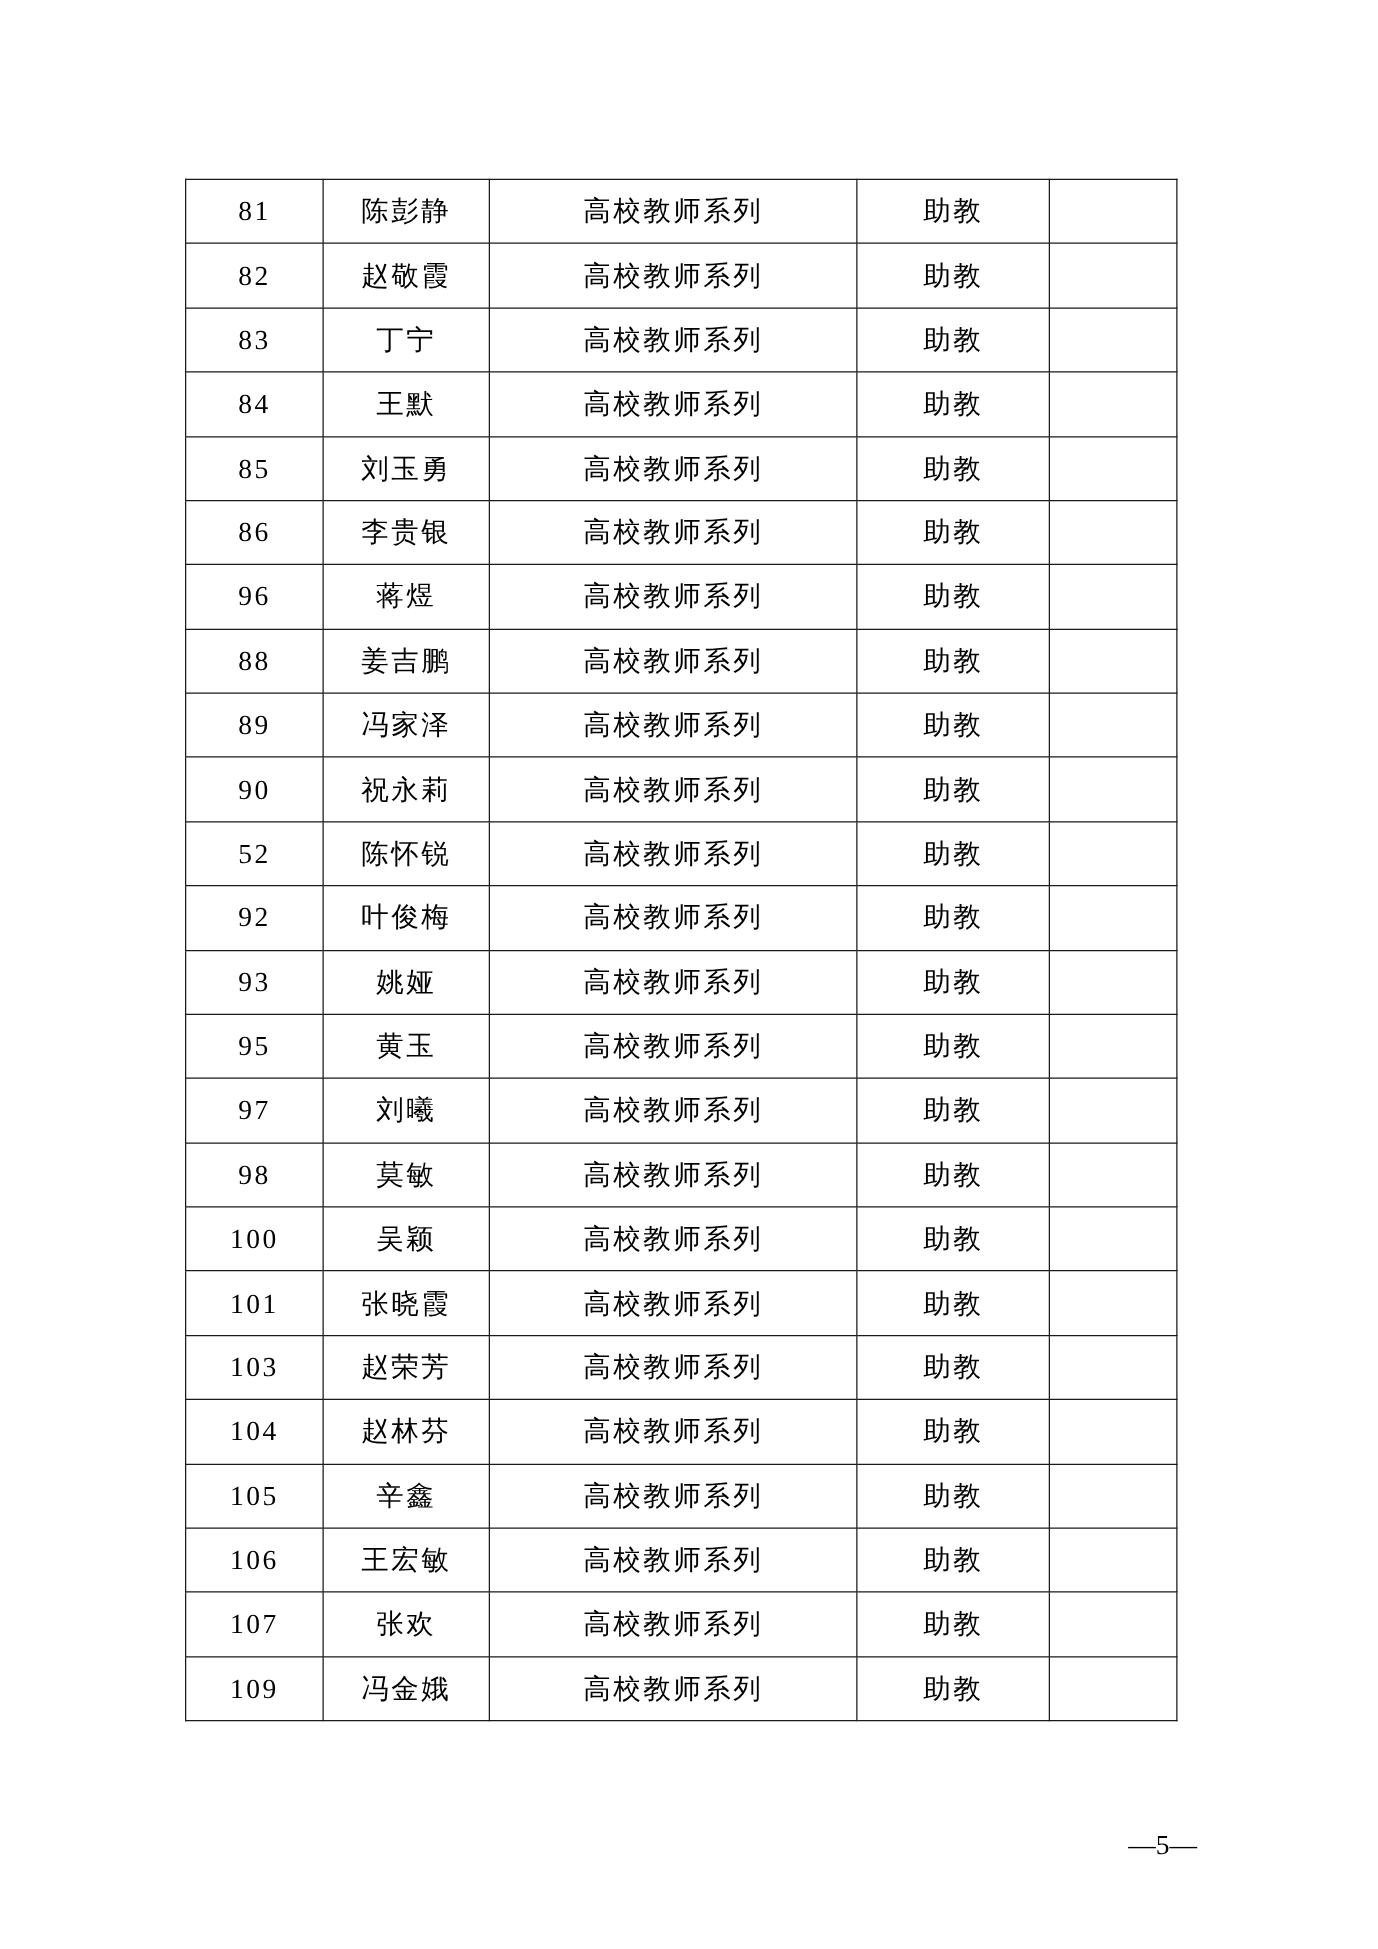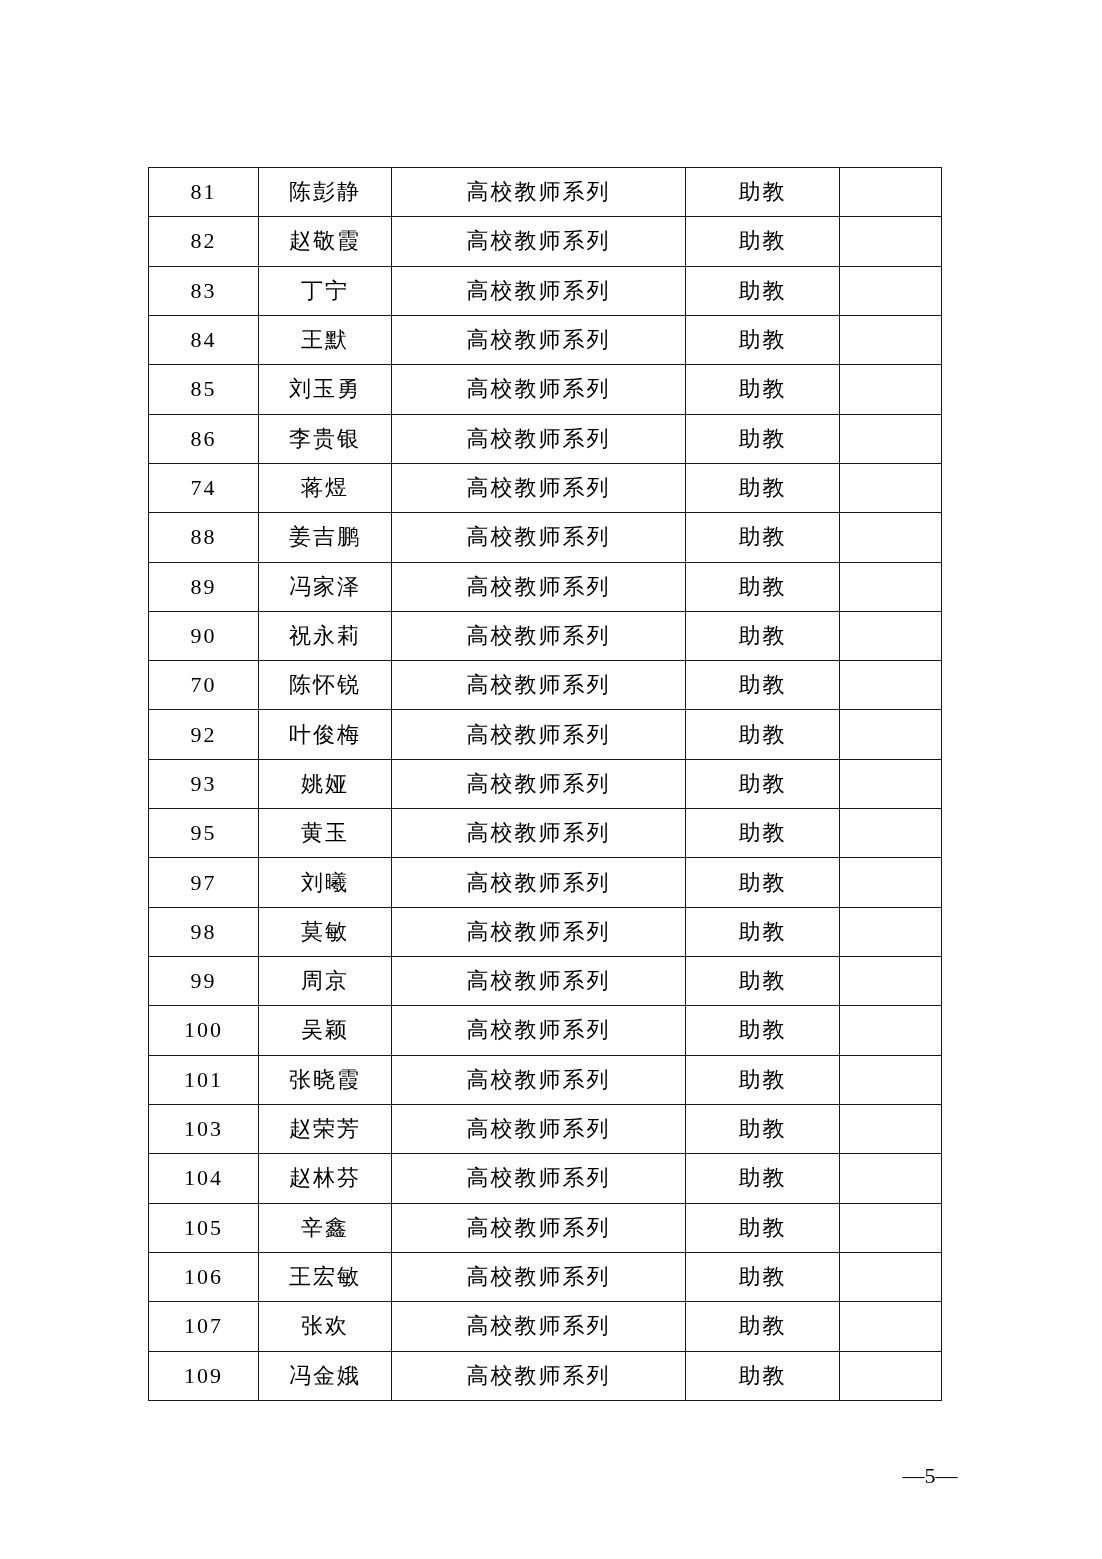--- a/index.html
+++ b/index.html
@@ -12,21 +12,21 @@
     width: 1102px;
     height: 1559px;
     background: #ffffff;
     font-family: "Liberation Serif", "DejaVu Serif", serif;
     color: #000000;
     overflow: hidden;
   }
   table.roster {
     position: absolute;
     left: 148px;
-    top: 167px;
+    top: 143px;
     width: 793px;
     height: 1234px;
     border-collapse: collapse;
     table-layout: fixed;
   }
   table.roster td {
     border: 1.5px solid #1a1a1a;
     text-align: center;
     vertical-align: middle;
     font-size: 22px;
@@ -104,21 +104,21 @@
           <td class="col-remark"></td>
         </tr>
         <tr>
           <td class="col-no">86</td>
           <td class="col-name">李贵银</td>
           <td class="col-series">高校教师系列</td>
           <td class="col-title">助教</td>
           <td class="col-remark"></td>
         </tr>
         <tr>
-          <td class="col-no">74</td>
+          <td class="col-no">96</td>
           <td class="col-name">蒋煜</td>
           <td class="col-series">高校教师系列</td>
           <td class="col-title">助教</td>
           <td class="col-remark"></td>
         </tr>
         <tr>
           <td class="col-no">88</td>
           <td class="col-name">姜吉鹏</td>
           <td class="col-series">高校教师系列</td>
           <td class="col-title">助教</td>
@@ -132,21 +132,21 @@
           <td class="col-remark"></td>
         </tr>
         <tr>
           <td class="col-no">90</td>
           <td class="col-name">祝永莉</td>
           <td class="col-series">高校教师系列</td>
           <td class="col-title">助教</td>
           <td class="col-remark"></td>
         </tr>
         <tr>
-          <td class="col-no">70</td>
+          <td class="col-no">52</td>
           <td class="col-name">陈怀锐</td>
           <td class="col-series">高校教师系列</td>
           <td class="col-title">助教</td>
           <td class="col-remark"></td>
         </tr>
         <tr>
           <td class="col-no">92</td>
           <td class="col-name">叶俊梅</td>
           <td class="col-series">高校教师系列</td>
           <td class="col-title">助教</td>
@@ -174,27 +174,20 @@
           <td class="col-remark"></td>
         </tr>
         <tr>
           <td class="col-no">98</td>
           <td class="col-name">莫敏</td>
           <td class="col-series">高校教师系列</td>
           <td class="col-title">助教</td>
           <td class="col-remark"></td>
         </tr>
         <tr>
-          <td class="col-no">99</td>
-          <td class="col-name">周京</td>
-          <td class="col-series">高校教师系列</td>
-          <td class="col-title">助教</td>
-          <td class="col-remark"></td>
-        </tr>
-        <tr>
           <td class="col-no">100</td>
           <td class="col-name">吴颖</td>
           <td class="col-series">高校教师系列</td>
           <td class="col-title">助教</td>
           <td class="col-remark"></td>
         </tr>
         <tr>
           <td class="col-no">101</td>
           <td class="col-name">张晓霞</td>
           <td class="col-series">高校教师系列</td>

